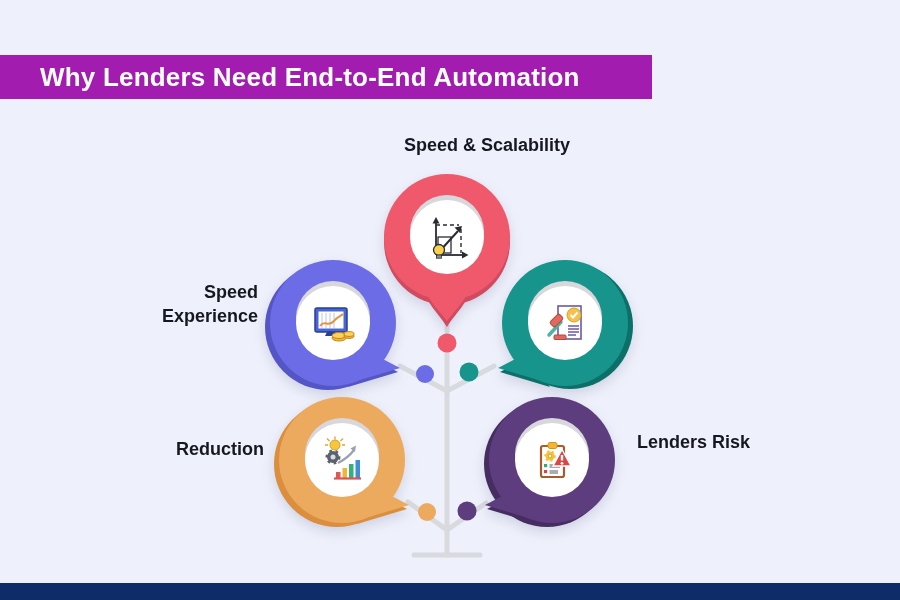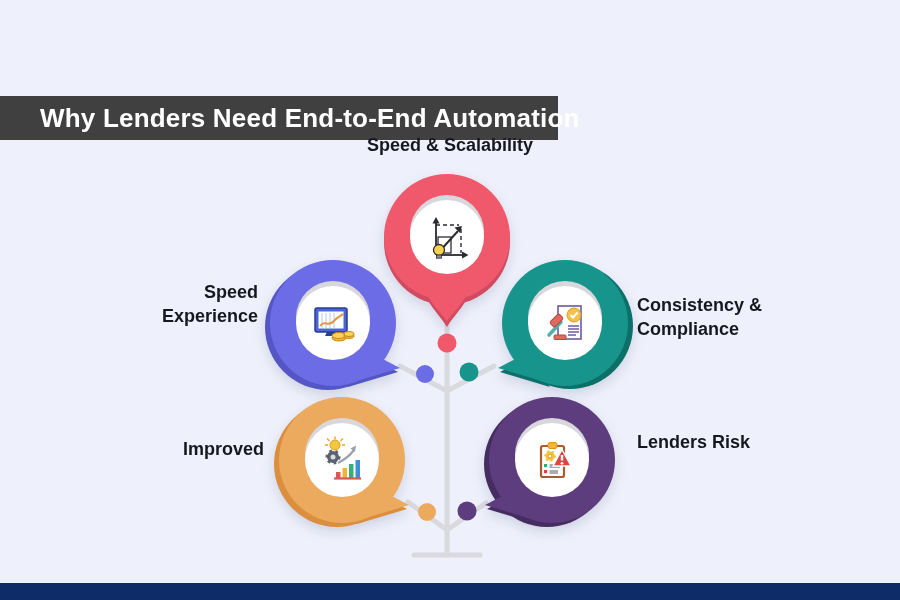--- a/index.html
+++ b/index.html
@@ -2,34 +2,34 @@
 <html><head>
 <meta charset="utf-8">
 <style>
   html,body{margin:0;padding:0;}
   #canvas{
     position:relative;width:900px;height:600px;overflow:hidden;
     background:#eef1fb;
     font-family:"Liberation Sans", sans-serif;
   }
   .title-bar{
-    position:absolute;left:0;top:55px;width:558px;height:44px;
-    background:#404040;display:flex;align-items:center;margin-top:41px;
+    position:absolute;left:0;top:55px;width:652px;height:44px;
+    background:#a21caf;display:flex;align-items:center;
   }
   .title-bar h1{
     margin:0;padding-left:40px;color:#ffffff;font-size:26px;font-weight:bold;
     letter-spacing:.2px;white-space:nowrap;
   }
   .bottom-strip{
     position:absolute;left:0;top:583px;width:900px;height:17px;background:#0e2d68;
   }
   .label{
     position:absolute;color:#17171f;font-size:18px;line-height:24px;font-weight:600;
   }
-  .label.center{text-align:center;}
+  .label.center{text-align:right;}
   .label.right{text-align:right;}
   .label.left{text-align:left;}
   svg.bubble{position:absolute;filter:drop-shadow(0 5px 6px rgba(70,70,120,.18));}
   #connector{position:absolute;left:0;top:0;pointer-events:none;}
 </style>
 </head>
 <body>
 
 <div id="canvas">
 
@@ -159,25 +159,21 @@
     </g>
   </svg>
 
   <div class="label center" style="left:330px;top:133px;width:240px">
     <div>Speed &amp; Scalability</div>
   </div>
   <div class="label right" style="left:118px;top:280px;width:140px">
     <div>Speed</div>
     <div>Experience</div>
   </div>
-  <div class="label left" style="left:637px;top:293px;width:190px">
-    <div>Consistency &amp;</div>
-    <div>Compliance</div>
-  </div>
   <div class="label right" style="left:124px;top:437px;width:140px">
-    <div>Improved</div>
+    <div>Reduction</div>
   </div>
   <div class="label left" style="left:637px;top:430px;width:190px">
     <div>Lenders Risk</div>
   </div>
 
   <div class="bottom-strip"></div>
 </div>
 
 </body></html>

